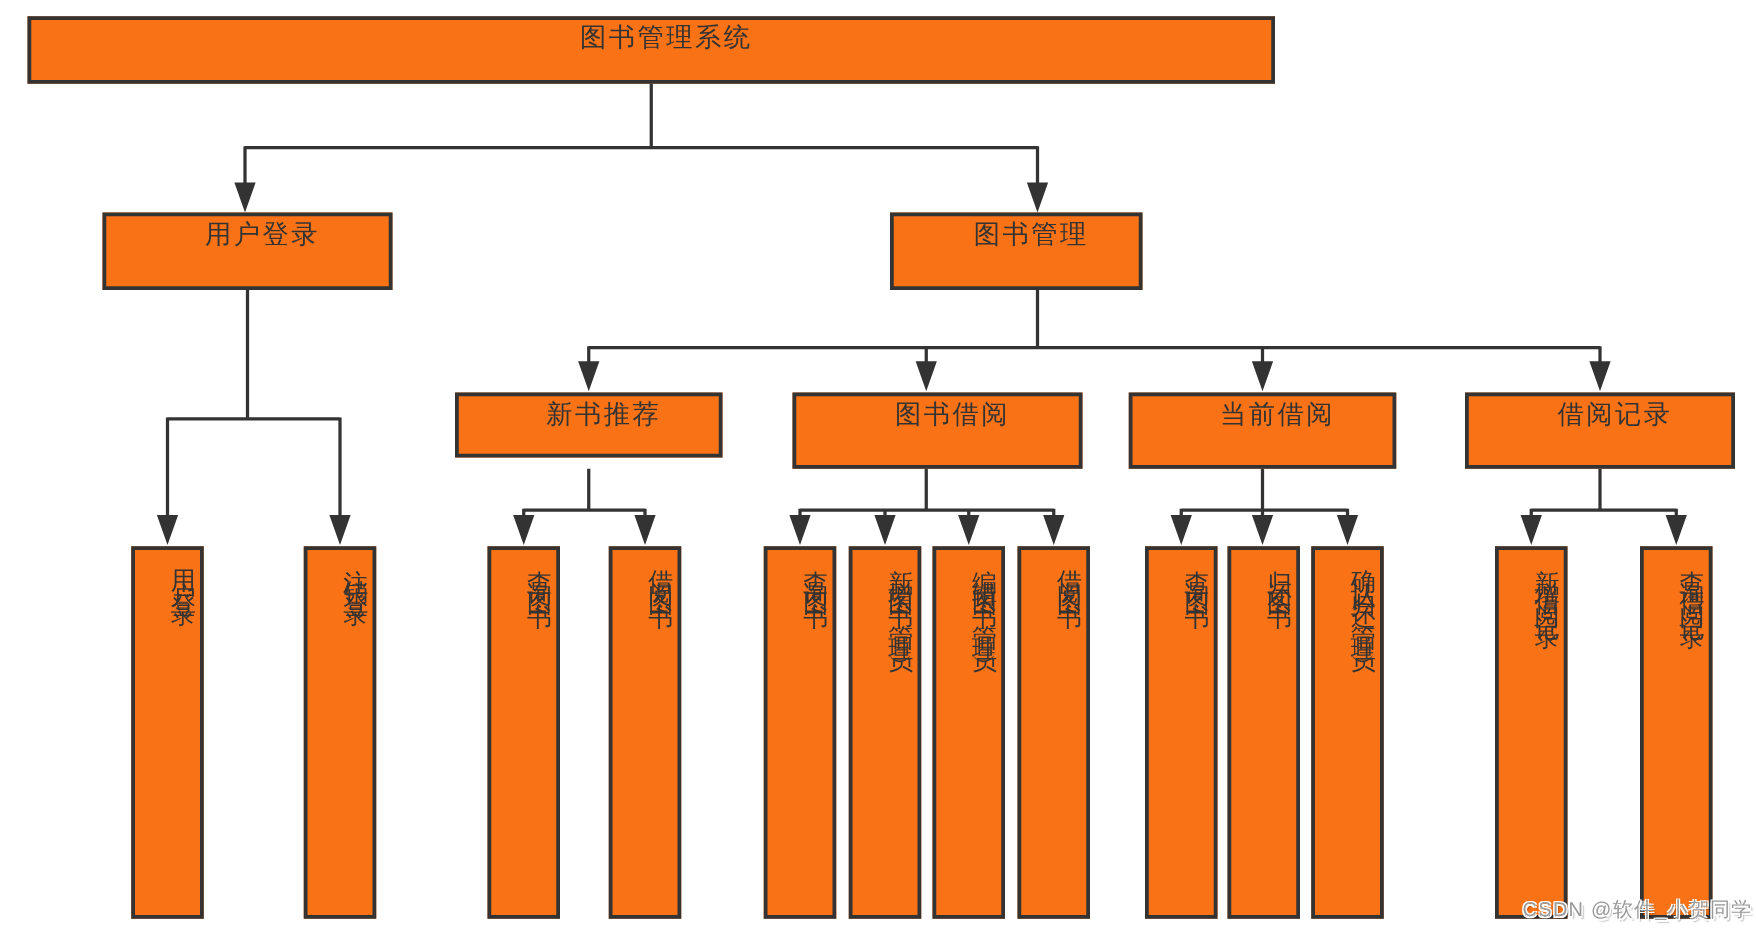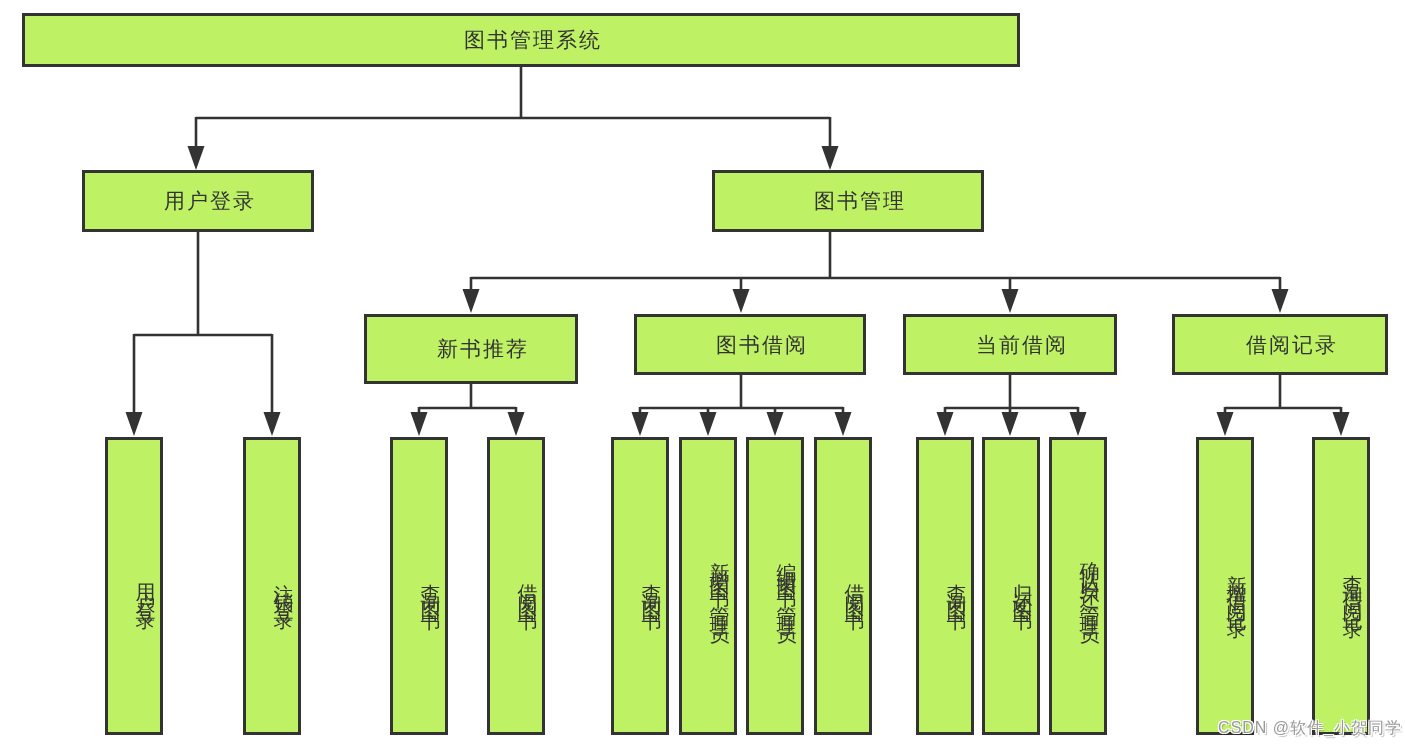--- a/index.html
+++ b/index.html
@@ -15,24 +15,24 @@
   }
   .connectors {
     position:absolute;
     left:0; top:0;
     width:1405px;
     height:747px;
     z-index:1;
   }
   .box {
     position:absolute;
-    background:#bef264;
+    background:#f97316;
     border:3px solid #333333;
     display:flex;
-    align-items:center;
+    align-items:flex-start;
     justify-content:center;
     z-index:2;
     padding-left:24px;
   }
   .box.h .label {
     font-size:21px;
     letter-spacing:2px;
     color:#333333;
     white-space:nowrap;
   }
@@ -91,25 +91,25 @@
              M1332.5,412 L1349.5,412 L1341,436 Z"></path>
   </svg>
 
   <div class="box h" style="left:22px;top:13px;width:998px;height:54px">
     <span class="label">图书管理系统</span>
   </div>
 
   <div class="box h" style="left:82px;top:170px;width:232px;height:62px">
     <span class="label">用户登录</span>
   </div>
-  <div class="box h" style="left:712px;top:170px;width:272px;height:62px">
+  <div class="box h" style="left:712px;top:170px;width:202px;height:62px">
     <span class="label">图书管理</span>
   </div>
 
-  <div class="box h" style="left:364px;top:314px;width:214px;height:70px">
+  <div class="box h" style="left:364px;top:314px;width:214px;height:52px">
     <span class="label">新书推荐</span>
   </div>
   <div class="box h" style="left:634px;top:314px;width:232px;height:61px">
     <span class="label">图书借阅</span>
   </div>
   <div class="box h" style="left:903px;top:314px;width:214px;height:61px">
     <span class="label">当前借阅</span>
   </div>
   <div class="box h" style="left:1172px;top:314px;width:216px;height:61px">
     <span class="label">借阅记录</span>

